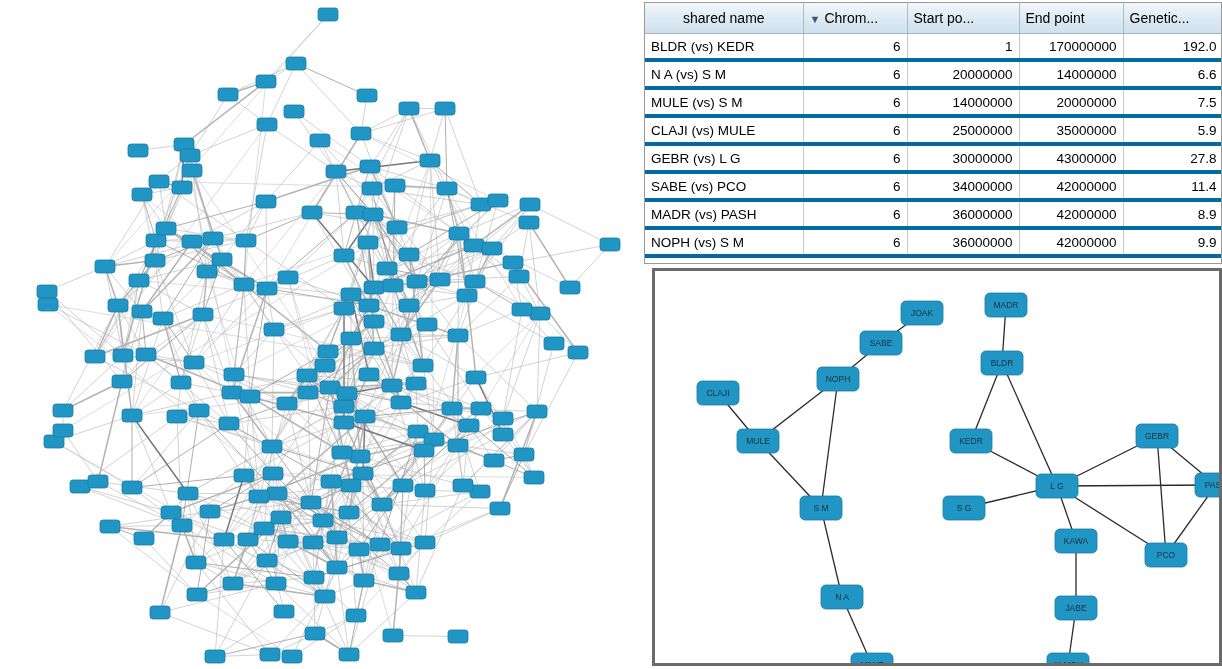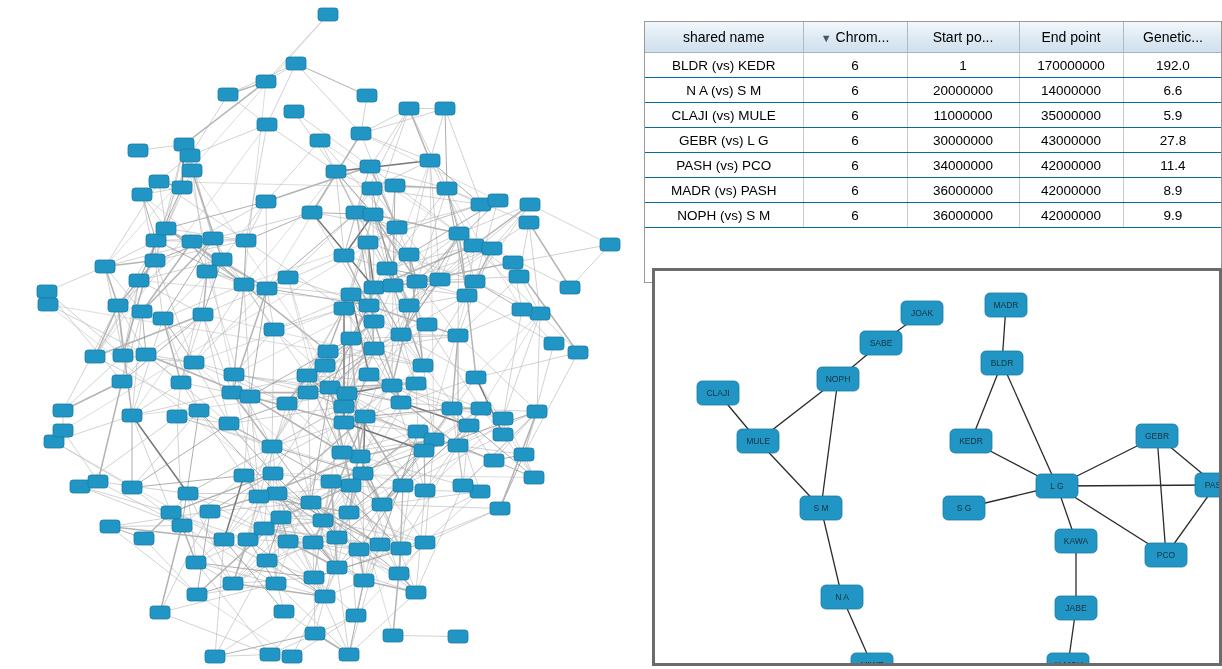--- a/index.html
+++ b/index.html
@@ -41,51 +41,49 @@
   #table-panel {
     position: absolute;
     left: 0;
     top: 2px;
     width: 578px;
     height: 262px;
     background: #ffffff;
     border: 1px solid #9a9a9a;
     box-sizing: border-box;
     overflow: hidden;
-    margin-top: 19px;
   }
   table.data-table {
     border-collapse: collapse;
     width: 100%;
     font-size: 13.5px;
     color: #000000;
     table-layout: fixed;
   }
   table.data-table thead th {
     background: linear-gradient(to bottom, #f2f7fb 0%, #dde9f2 55%, #cfe0ee 100%);
     border-right: 1px solid #a8bccd;
     border-bottom: 1px solid #9fb4c6;
     font-weight: normal;
     font-size: 14px;
     padding: 4px 6px;
     height: 22px;
-    text-align: center;
+    text-align: left;
     white-space: nowrap;
     overflow: hidden;
   }
   table.data-table thead th.col-name { text-align: center; }
   table.data-table tbody td {
     border-right: 1px solid #c9c9c9;
-    border-bottom: 1px solid #0369a1;
+    border-bottom: 4px solid #0369a1;
     padding: 2px 6px;
     height: 20px;
     white-space: nowrap;
     overflow: hidden;
     background: #ffffff;
-    text-align: center;
   }
   td.num { text-align: right; }
   td.txt { text-align: left; }
   .filter-glyph {
     display: inline-block;
     margin-right: 4px;
     color: #3d5a70;
     font-size: 11px;
     vertical-align: middle;
   }
@@ -1518,35 +1516,42 @@
               <td class="num">192.0</td>
             </tr>
             <tr>
               <td class="txt">N A (vs) S M</td>
               <td class="num">6</td>
               <td class="num">20000000</td>
               <td class="num">14000000</td>
               <td class="num">6.6</td>
             </tr>
             <tr>
+              <td class="txt">MULE (vs) S M</td>
+              <td class="num">6</td>
+              <td class="num">14000000</td>
+              <td class="num">20000000</td>
+              <td class="num">7.5</td>
+            </tr>
+            <tr>
               <td class="txt">CLAJI (vs) MULE</td>
               <td class="num">6</td>
-              <td class="num">11000000</td>
+              <td class="num">25000000</td>
               <td class="num">35000000</td>
               <td class="num">5.9</td>
             </tr>
             <tr>
               <td class="txt">GEBR (vs) L G</td>
               <td class="num">6</td>
               <td class="num">30000000</td>
               <td class="num">43000000</td>
               <td class="num">27.8</td>
             </tr>
             <tr>
-              <td class="txt">PASH (vs) PCO</td>
+              <td class="txt">SABE (vs) PCO</td>
               <td class="num">6</td>
               <td class="num">34000000</td>
               <td class="num">42000000</td>
               <td class="num">11.4</td>
             </tr>
             <tr>
               <td class="txt">MADR (vs) PASH</td>
               <td class="num">6</td>
               <td class="num">36000000</td>
               <td class="num">42000000</td>

